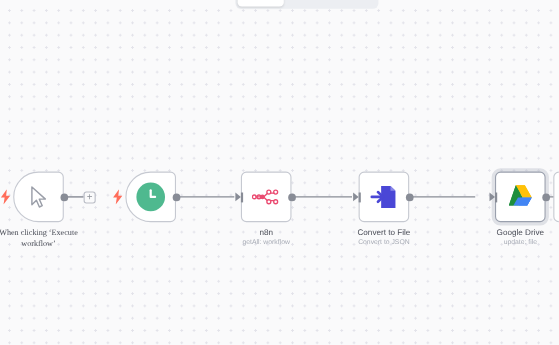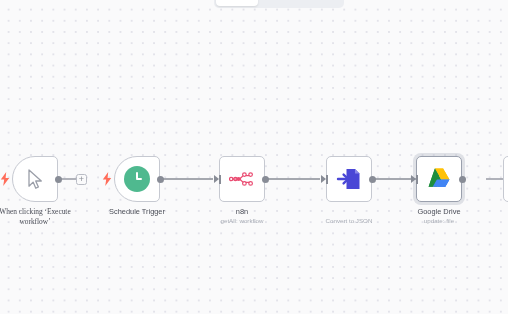--- a/index.html
+++ b/index.html
@@ -263,21 +263,20 @@
         <div class="hand-h"></div>
         <div class="hand-m"></div>
       </div>
       <div class="bolt">
         <svg viewBox="0 0 10 14">
           <path d="M6.2 0 L0.8 7.6 L4.2 7.6 L3.2 14 L9.2 5.9 L5.6 5.9 Z" fill="#ff6d5a"></path>
         </svg>
       </div>
       <div class="port-out"></div>
     </div>
-    <div class="node-label">Schedule Trigger</div>
   </div>
 
   <div class="node-wrap" style="left:219px; top:156px;">
     <div class="node-box">
 
       <svg class="ico" width="26" height="18" viewBox="0 0 26 18">
         <g stroke="#ea4b71" stroke-width="1.25" fill="none">
           <path d="M3 9 H8"></path>
           <path d="M10.6 9 L14.2 5.6"></path>
           <path d="M10.6 9 L14.2 12.4"></path>
@@ -306,24 +305,25 @@
       <svg class="ico" width="26" height="26" viewBox="0 0 26 26">
         <path d="M10.5 3 H19 L23.5 7.5 V23 H10.5 Z" fill="#4a47d6"></path>
         <path d="M19 3 L19 7.5 L23.5 7.5 Z" fill="#8a88e8"></path>
         <path d="M2 13 H11" stroke="#4a47d6" stroke-width="2.4" stroke-linecap="round"></path>
         <path d="M7.6 8.6 L12.2 13 L7.6 17.4" fill="none" stroke="#4a47d6" stroke-width="2.4" stroke-linecap="round" stroke-linejoin="round"></path>
       </svg>
       <div class="port-in"></div>
       <div class="port-in-bar"></div>
       <div class="port-out"></div>
     </div>
+    <div class="node-label">Convert to File</div>
     <div class="node-sub">Convert to JSON</div>
   </div>
 
-  <div class="node-wrap" style="left:416px; top:156px;">
+  <div class="node-wrap" style="left:450px; top:156px;">
     <div class="node-box selected">
 
       <svg class="ico" width="26" height="24" viewBox="0 0 26 24">
         <path d="M8.9 1.5 H17.1 L23.4 12.6 H15.2 Z" fill="#ffc107"></path>
         <path d="M8.9 1.5 L15.2 12.6 L11.1 19.8 L2.6 19.8 Z" fill="#1e8e3e"></path>
         <path d="M2.6 19.8 H23.4 L19.3 19.8 L23.4 12.6 H15.2 L11.1 19.8 Z" fill="#4285f4"></path>
         <path d="M15.2 12.6 H23.4 L19.3 19.8 H11.1 Z" fill="#4285f4"></path>
         <path d="M8.9 1.5 L15.2 12.6 H23.4 L17.1 1.5 Z" fill="#ffc107"></path>
         <path d="M2.6 19.8 L8.9 1.5 L13.0 8.8 L6.7 19.8 Z" fill="#1e8e3e"></path>
         <path d="M6.7 19.8 L10.9 12.6 H23.4 L19.3 19.8 Z" fill="#4285f4"></path>

